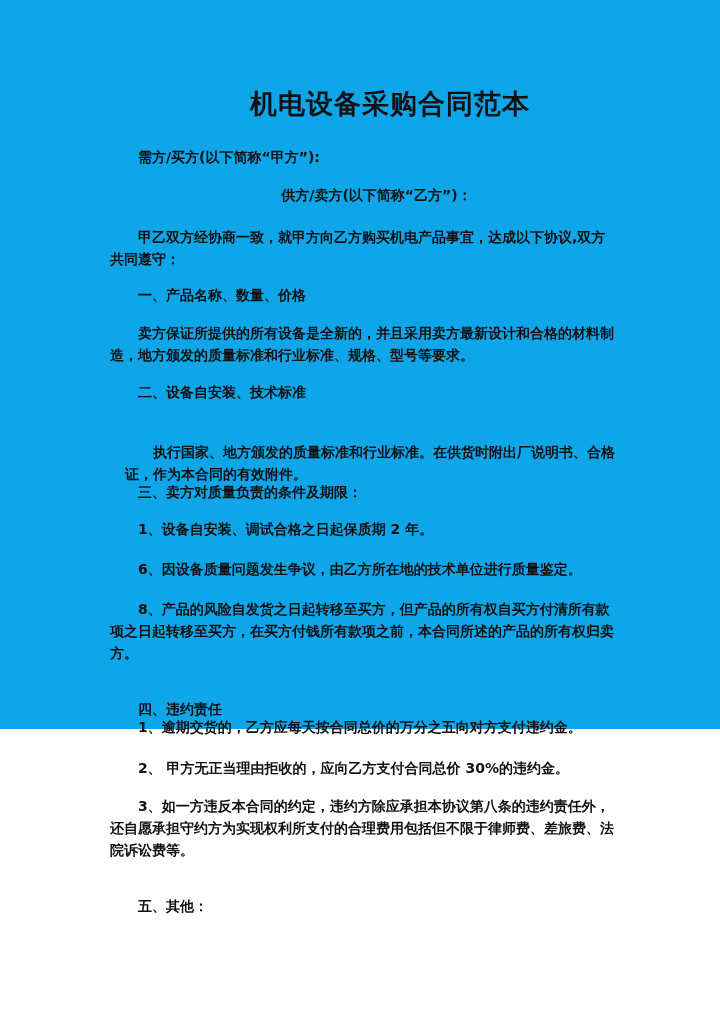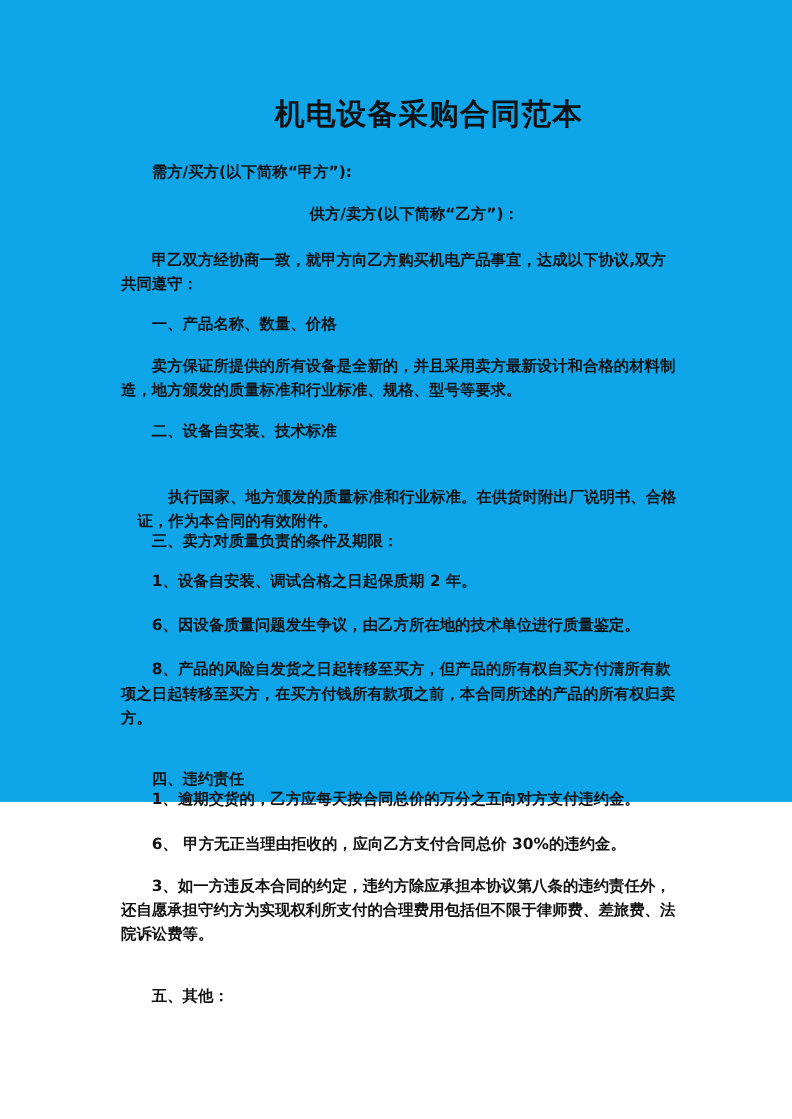--- a/index.html
+++ b/index.html
@@ -22,17 +22,17 @@
       <div class="p" style="top: 284px;">一、产品名称、数量、价格</div>
       <div class="p" style="top: 322px;">卖方保证所提供的所有设备是全新的，并且采用卖方最新设计和合格的材料制造，地方颁发的质量标准和行业标准、规格、型号等要求。</div>
       <div class="p" style="top: 381px;">二、设备自安装、技术标准</div>
       <div class="p" style="top: 441px; margin-left: 15px;">执行国家、地方颁发的质量标准和行业标准。在供货时附出厂说明书、合格证，作为本合同的有效附件。</div>
       <div class="p" style="top: 481px;">三、卖方对质量负责的条件及期限：</div>
       <div class="p" style="top: 518px;">1、设备自安装、调试合格之日起保质期 2 年。</div>
       <div class="p" style="top: 558px;">6、因设备质量问题发生争议，由乙方所在地的技术单位进行质量鉴定。</div>
       <div class="p" style="top: 598px;">8、产品的风险自发货之日起转移至买方，但产品的所有权自买方付清所有款项之日起转移至买方，在买方付钱所有款项之前，本合同所述的产品的所有权归卖方。</div>
       <div class="p" style="top: 678px; margin-top: 20px;">四、违约责任</div>
       <div class="p" style="top: 716px;">1、逾期交货的，乙方应每天按合同总价的万分之五向对方支付违约金。</div>
-      <div class="p" style="top: 757px;">6、  甲方无正当理由拒收的，应向乙方支付合同总价 30%的违约金。</div>
+      <div class="p" style="top: 757px;">2、  甲方无正当理由拒收的，应向乙方支付合同总价 30%的违约金。</div>
       <div class="p" style="top: 795px;">3、如一方违反本合同的约定，违约方除应承担本协议第八条的违约责任外，还自愿承担守约方为实现权利所支付的合理费用包括但不限于律师费、差旅费、法院诉讼费等。</div>
       <div class="p" style="top: 895px;">五、其他：</div>
     </div>
 </div>
 
 </body></html>

